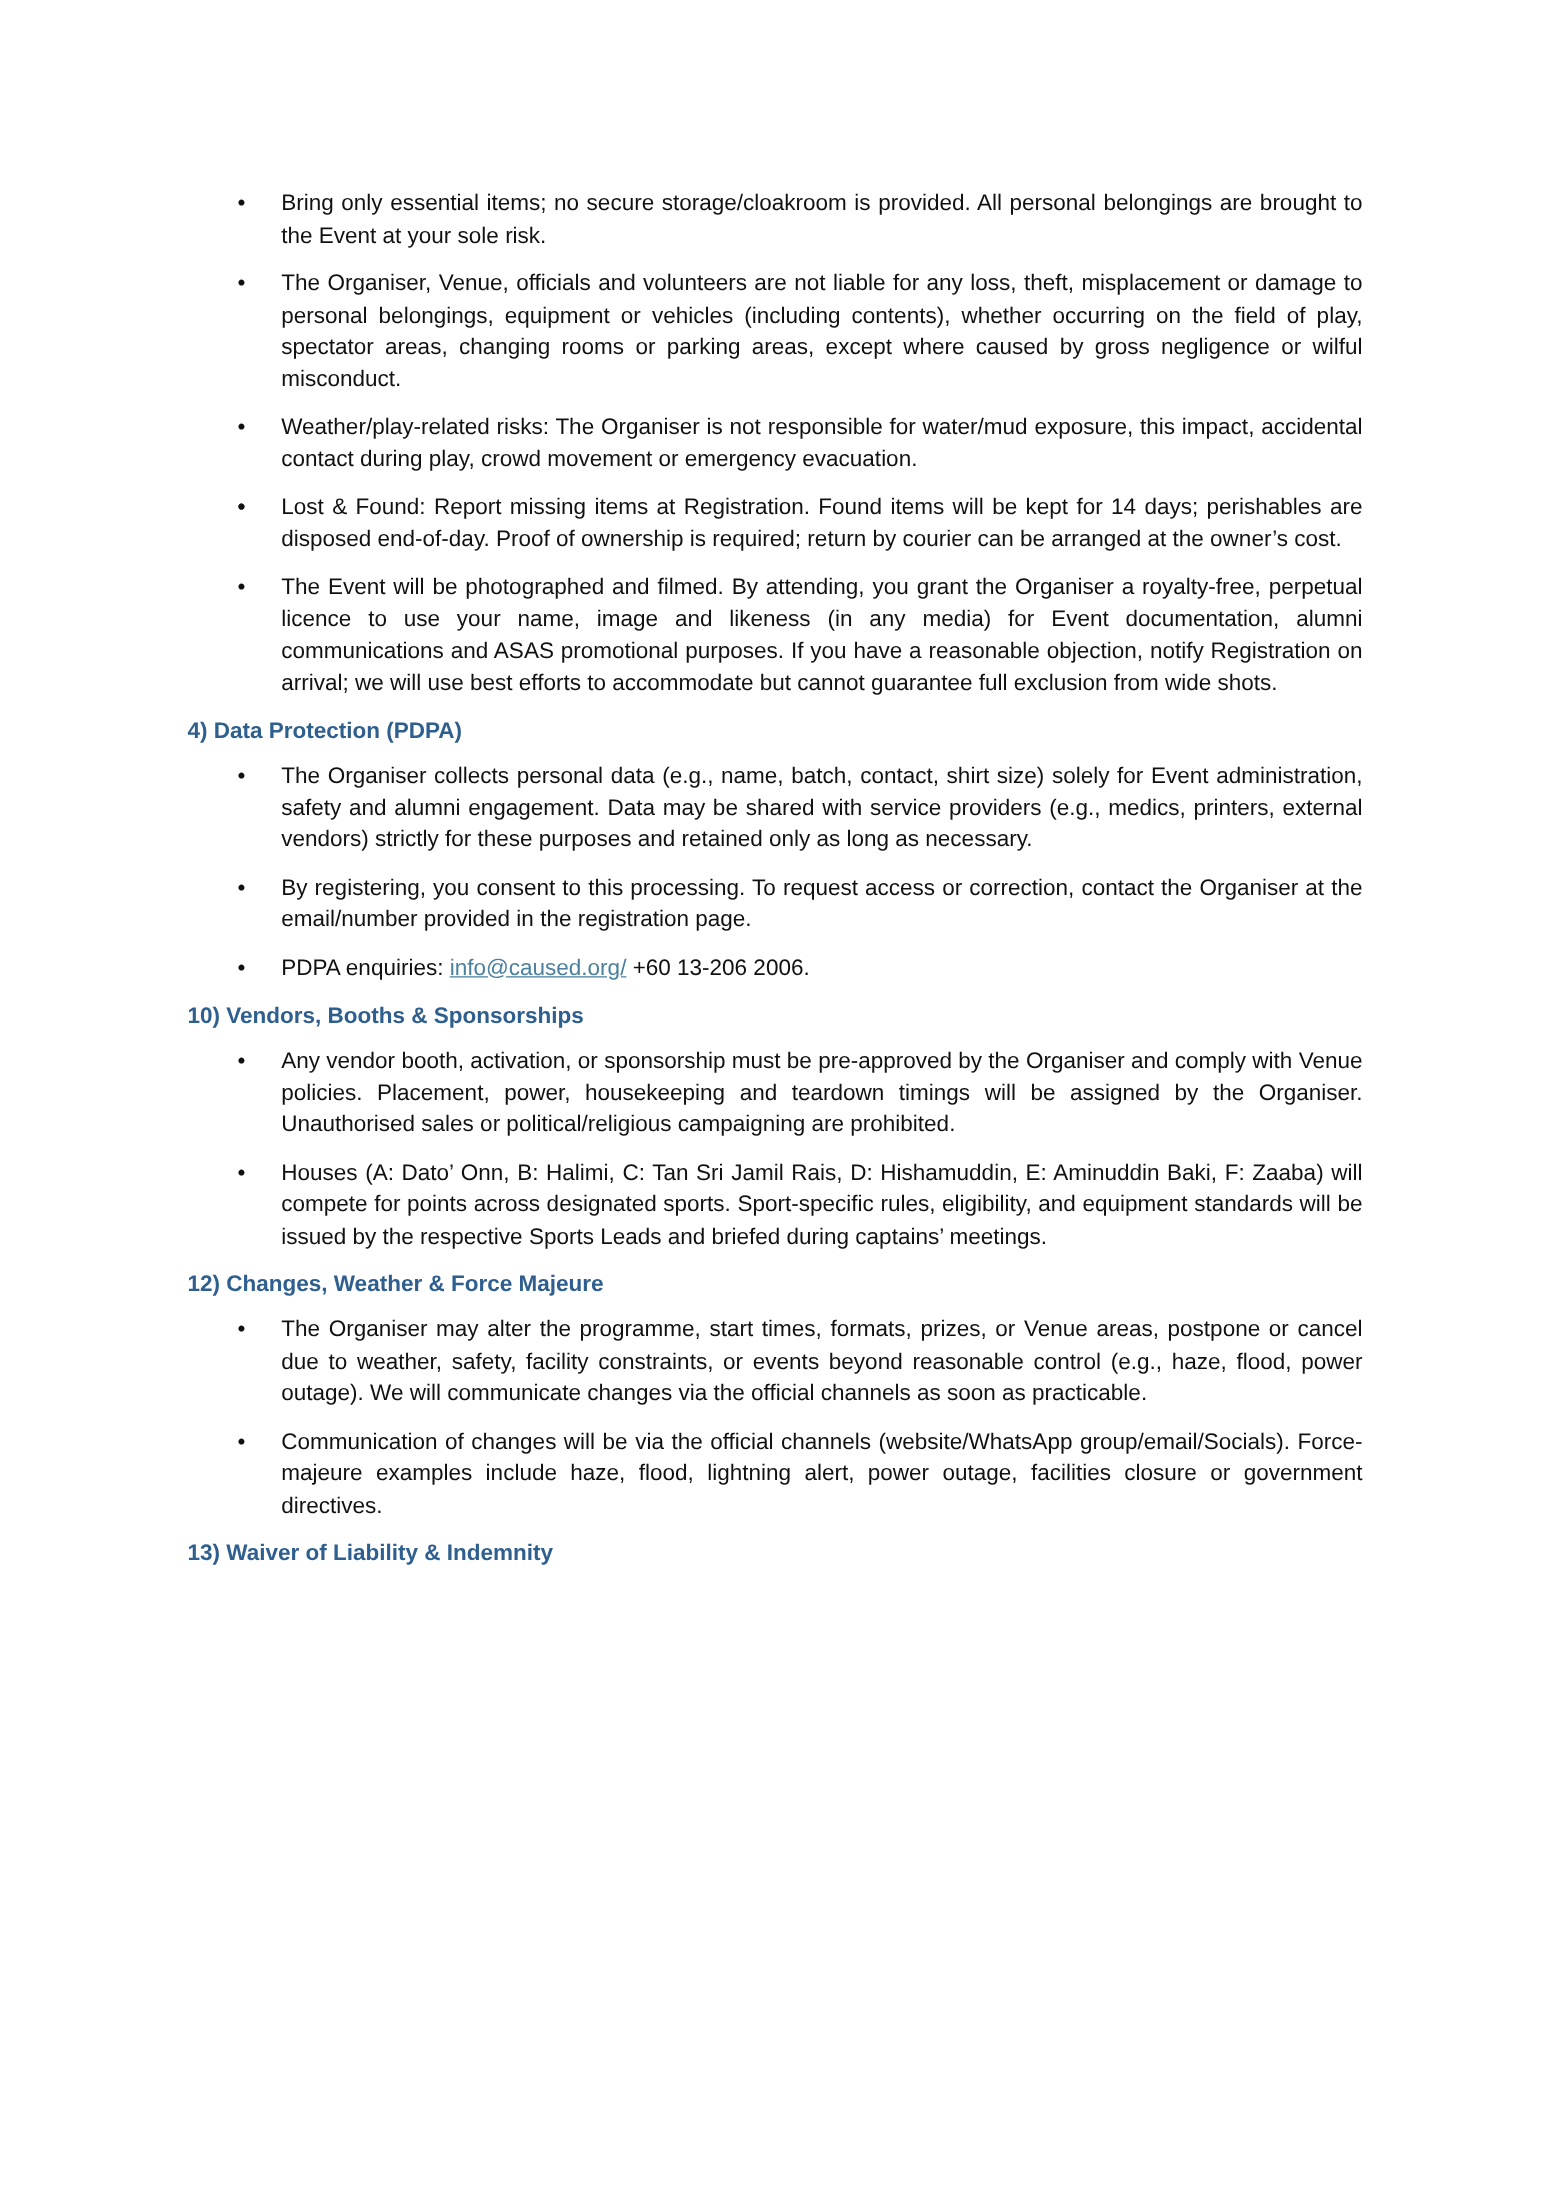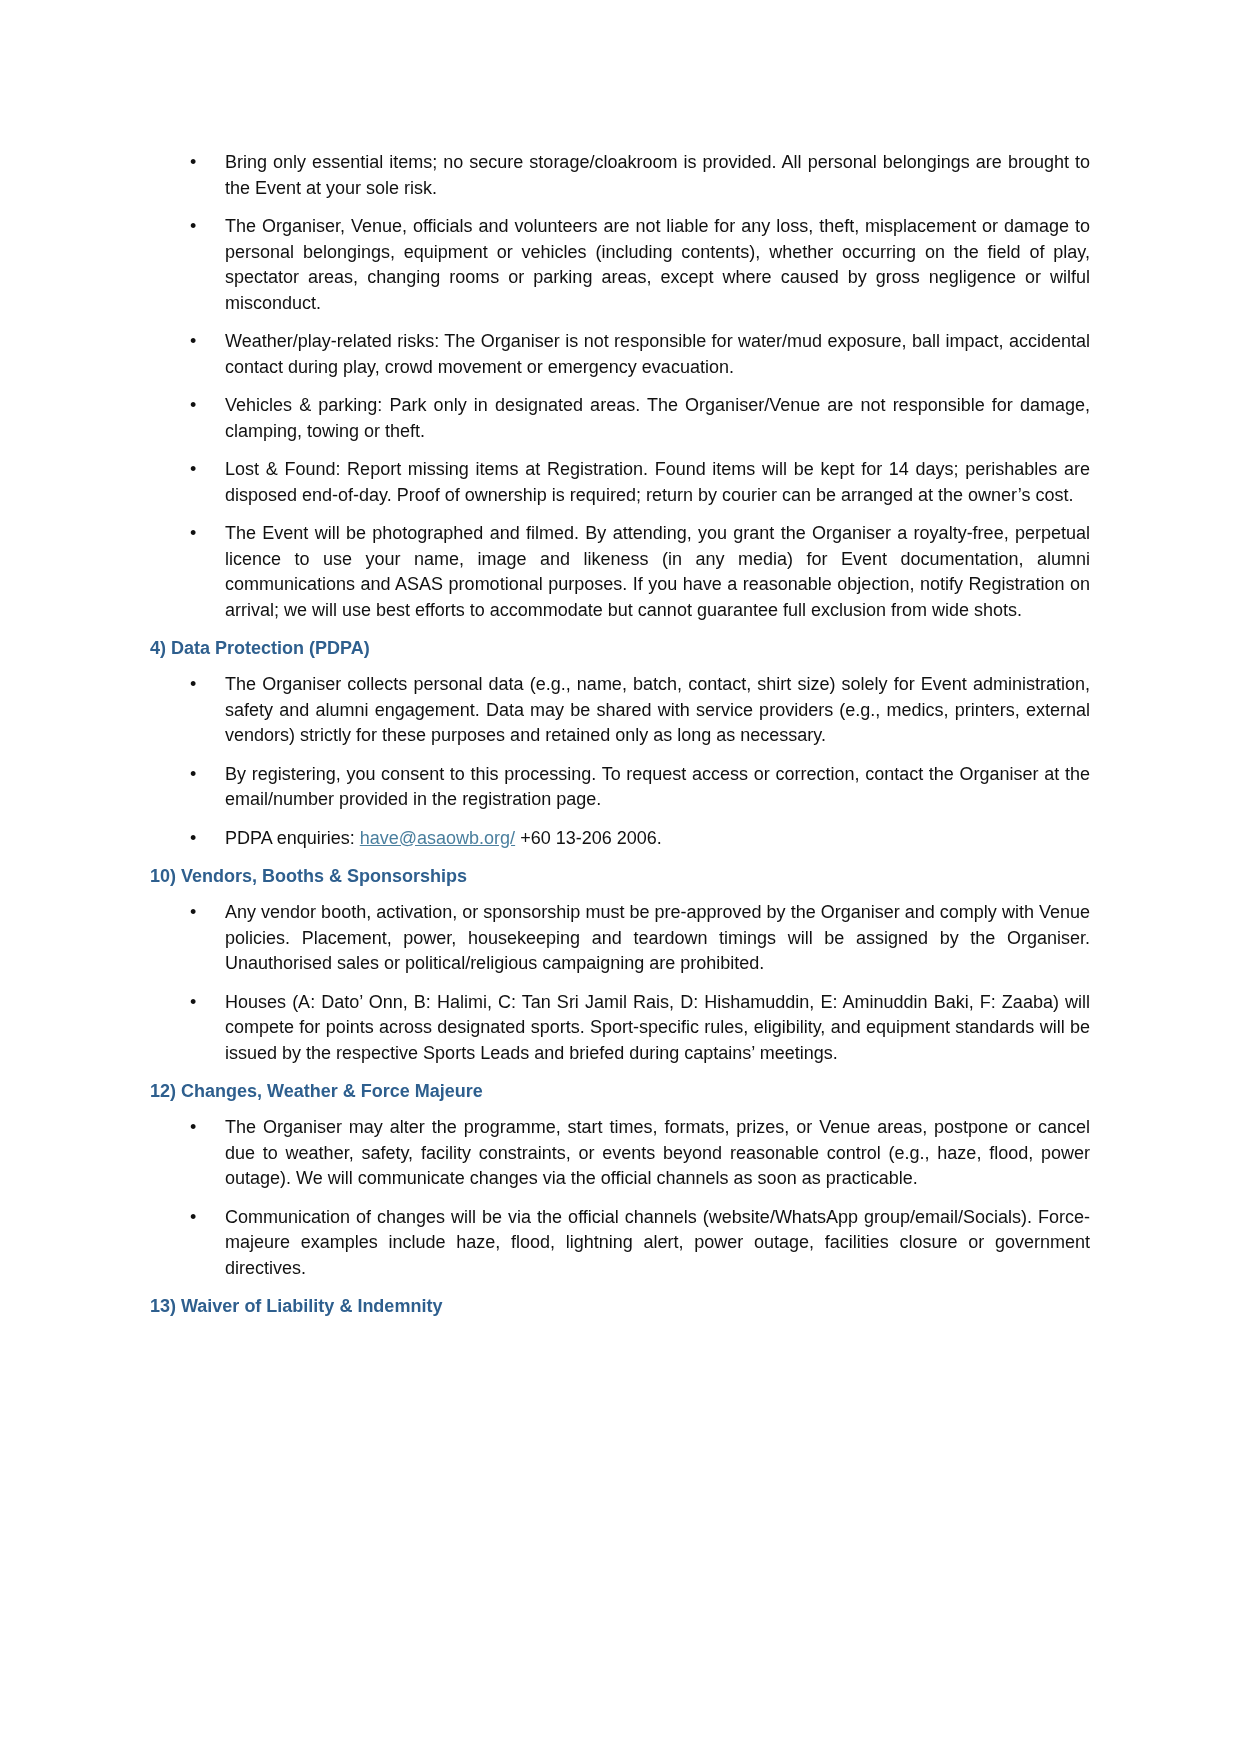--- a/index.html
+++ b/index.html
@@ -25,34 +25,34 @@
 </style>
 </head>
 <body>
 
 <div class="page">
   <div class="content">
 
     <ul class="bullets">
       <li><span class="dot">•</span><span>Bring only essential items; no secure storage/cloakroom is provided. All personal belongings are brought to the Event at your sole risk.</span></li>
       <li><span class="dot">•</span><span>The Organiser, Venue, officials and volunteers are not liable for any loss, theft, misplacement or damage to personal belongings, equipment or vehicles (including contents), whether occurring on the field of play, spectator areas, changing rooms or parking areas, except where caused by gross negligence or wilful misconduct.</span></li>
-      <li><span class="dot">•</span><span>Weather/play-related risks: The Organiser is not responsible for water/mud exposure, ball impact, accidental contact during play, crowd movement or emergency evacuation.</span></li>
-      <li><span class="dot">•</span><span>Vehicles &amp; parking: Park only in designated areas. The Organiser/Venue are not responsible for damage, clamping, towing or theft.</span></li>
+      <li><span class="dot">•</span><span>Weather/play-related risks: The Organiser is not responsible for water/mud exposure, this impact, accidental contact during play, crowd movement or emergency evacuation.</span></li>
+      <li><span class="dot">•</span></li>
       <li><span class="dot">•</span><span>Lost &amp; Found: Report missing items at Registration. Found items will be kept for 14 days; perishables are disposed end-of-day. Proof of ownership is required; return by courier can be arranged at the owner’s cost.</span></li>
     </ul>
 
     <ul class="bullets">
       <li><span class="dot">•</span><span>The Event will be photographed and filmed. By attending, you grant the Organiser a royalty-free, perpetual licence to use your name, image and likeness (in any media) for Event documentation, alumni communications and ASAS promotional purposes. If you have a reasonable objection, notify Registration on arrival; we will use best efforts to accommodate but cannot guarantee full exclusion from wide shots.</span></li>
     </ul>
 
     <div class="heading">4) Data Protection (PDPA)</div>
     <ul class="bullets">
       <li><span class="dot">•</span><span>The Organiser collects personal data (e.g., name, batch, contact, shirt size) solely for Event administration, safety and alumni engagement. Data may be shared with service providers (e.g., medics, printers, external vendors) strictly for these purposes and retained only as long as necessary.</span></li>
       <li><span class="dot">•</span><span>By registering, you consent to this processing. To request access or correction, contact the Organiser at the email/number provided in the registration page.</span></li>
-      <li><span class="dot">•</span><span>PDPA enquiries: </span><a class="link">have@asaowb.org/</a><span> +60 13-206 2006.</span></li>
+      <li><span class="dot">•</span><span>PDPA enquiries: </span><a class="link">info@caused.org/</a><span> +60 13-206 2006.</span></li>
     </ul>
 
     <div class="heading">10) Vendors, Booths &amp; Sponsorships</div>
     <ul class="bullets">
       <li><span class="dot">•</span><span>Any vendor booth, activation, or sponsorship must be pre-approved by the Organiser and comply with Venue policies. Placement, power, housekeeping and teardown timings will be assigned by the Organiser. Unauthorised sales or political/religious campaigning are prohibited.</span></li>
     </ul>
 
     <ul class="bullets">
       <li><span class="dot">•</span><span>Houses (A: Dato’ Onn, B: Halimi, C: Tan Sri Jamil Rais, D: Hishamuddin, E: Aminuddin Baki, F: Zaaba) will compete for points across designated sports. Sport-specific rules, eligibility, and equipment standards will be issued by the respective Sports Leads and briefed during captains’ meetings.</span></li>
     </ul>

